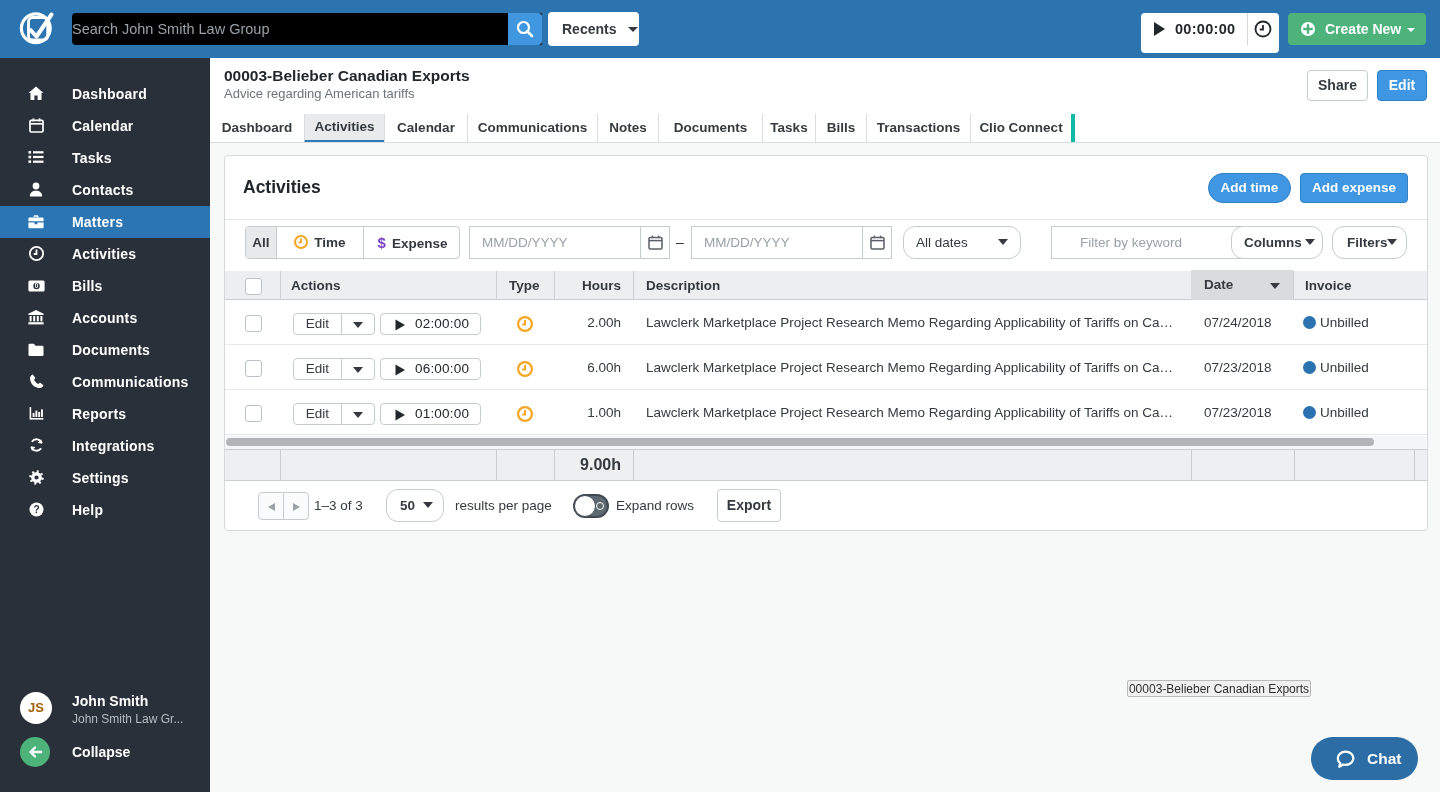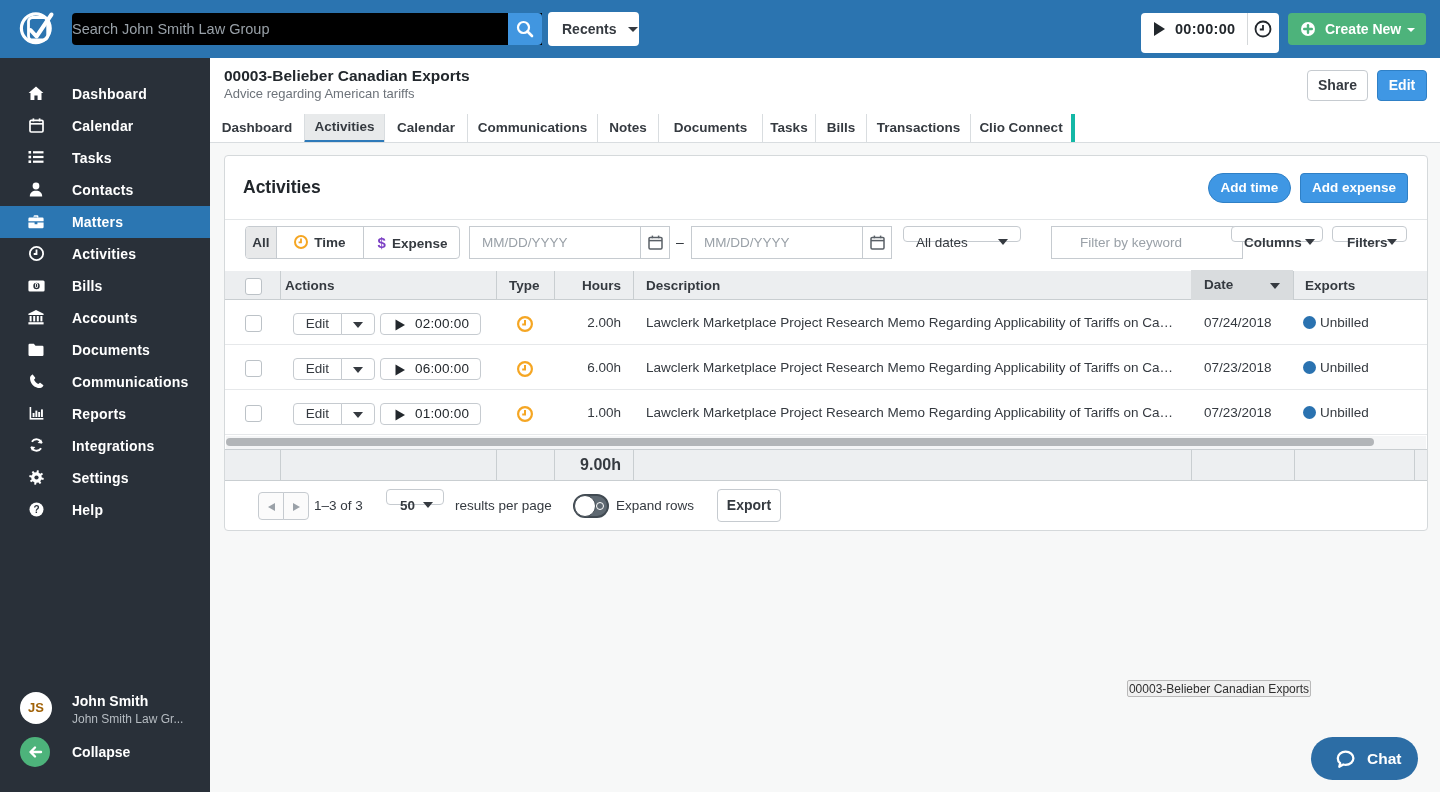--- a/index.html
+++ b/index.html
@@ -58,21 +58,21 @@
 .p-div { position:absolute; left:0; top:63px; width:1202px; height:1px; background:#e3e6e8; }
 
 
 .seg { position:absolute; left:18px; top:70px; height:33px; border:1px solid #c6cbd0; border-radius:4px; background:#fff; }
 .seg .s { position:absolute; top:0; height:31px; line-height:31px; text-align:center; font-size:13.5px; font-weight:bold; color:#353a40; border-left:1px solid #c6cbd0; }
 .seg .s:first-child { border-left:none; }
 .seg .s.on { background:#e8e9ea; border-radius:3px 0 0 3px; }
 
 .inp { position:absolute; height:33px; border:1px solid #c6cbd0; border-radius:0; background:#fff; font-size:13.5px; color:#9aa1a8; }
 .cal-addon { position:absolute; right:0; top:0; width:29px; height:31px; border-left:1px solid #c6cbd0; }
-.sel { position:absolute; height:16px; border:1px solid #c6cbd0; border-radius:4px; background:#fff; font-size:13.5px; color:#353a40; }
+.sel { position:absolute; height:33px; border:1px solid #c6cbd0; border-radius:12px; background:#fff; font-size:13.5px; color:#353a40; }
 
 
 .thead { position:absolute; left:0; top:115px; width:1202px; height:29px; background:#eceef0; border-bottom:1px solid #c9ced1; font-size:13.5px; font-weight:bold; }
 .trow { position:absolute; left:0; width:1202px; height:44px; border-bottom:1px solid #e6e8ea; font-size:13.5px; }
 .cell { position:absolute; top:0; height:100%; }
 .cb { position:absolute; width:17px; height:17px; border:1px solid #bcc2c7; border-radius:3px; background:#fff; }
 .editbtn { position:absolute; left:68px; top:11.5px; width:82px; height:22px; }
 .eb-main { position:absolute; left:0; top:0; width:49px; height:22px; border:1px solid #c6cbd0; border-radius:4px 0 0 4px; background:#fff; text-align:center; line-height:20px; font-size:13.5px; color:#353a40; }
 .eb-car { position:absolute; left:48px; top:0; width:34px; height:22px; border:1px solid #c6cbd0; border-radius:0 4px 4px 0; background:#fff; }
 .playbtn { position:absolute; left:155px; top:11.5px; width:101px; height:22px; border:1px solid #c6cbd0; border-radius:4px; background:#fff; line-height:20px; }
@@ -317,26 +317,26 @@
           </svg>
         </div>
     </div>
     <div class="sel" style="left:678px;top:70px;width:118px;line-height:31px;padding-left:12px;">All dates<span class="caret abs" style="right:12px;top:13px;border-left-width:5.5px;border-right-width:5.5px;border-top-width:6px;margin-top:-1px;"></span></div>
     <div class="inp" style="left:826px;top:70px;width:192px;line-height:31px;padding-left:28px;">Filter by keyword</div>
     <div class="sel" style="left:1006px;top:70px;width:92px;line-height:31px;padding-left:12px;font-weight:bold;">Columns<span class="caret abs" style="right:7px;top:13px;border-left-width:5.5px;border-right-width:5.5px;border-top-width:6px;margin-top:-1px;"></span></div>
     <div class="sel" style="left:1107px;top:70px;width:75px;line-height:31px;padding-left:14px;font-weight:bold;">Filters<span class="caret abs" style="right:9px;top:13px;border-left-width:5.5px;border-right-width:5.5px;border-top-width:6px;margin-top:-1px;"></span></div>
 
     <div class="thead">
       <div class="cb" style="left:20px;top:7px;"></div>
-      <div class="cell" style="left:60px;line-height:29px;">Actions</div>
+      <div class="cell" style="left:66px;line-height:29px;">Actions</div>
       <div class="cell" style="left:284px;line-height:29px;">Type</div>
       <div class="cell hours" style="line-height:29px;font-weight:bold;">Hours</div>
       <div class="cell" style="left:421px;line-height:29px;">Description</div>
       <div class="cell" style="left:966px;top:-1px;width:102px;height:30px;background:#d9dcde;line-height:30px;"><span style="margin-left:13px;">Date</span><span class="caret abs" style="left:79px;top:13px;border-left-width:5.5px;border-right-width:5.5px;border-top-width:6px;"></span></div>
-      <div class="cell" style="left:1080px;line-height:29px;">Exports</div>
+      <div class="cell" style="left:1080px;line-height:29px;">Invoice</div>
       <div class="vline" style="left:55px;"></div>
       <div class="vline" style="left:271px;"></div>
       <div class="vline" style="left:329px;"></div>
       <div class="vline" style="left:408px;"></div>
       <div class="vline" style="left:1068px;"></div>
     </div>
 
     <div class="trow" style="top:145px;">
       <div class="cb" style="left:20px;top:14px;"></div>
       <div class="editbtn">

